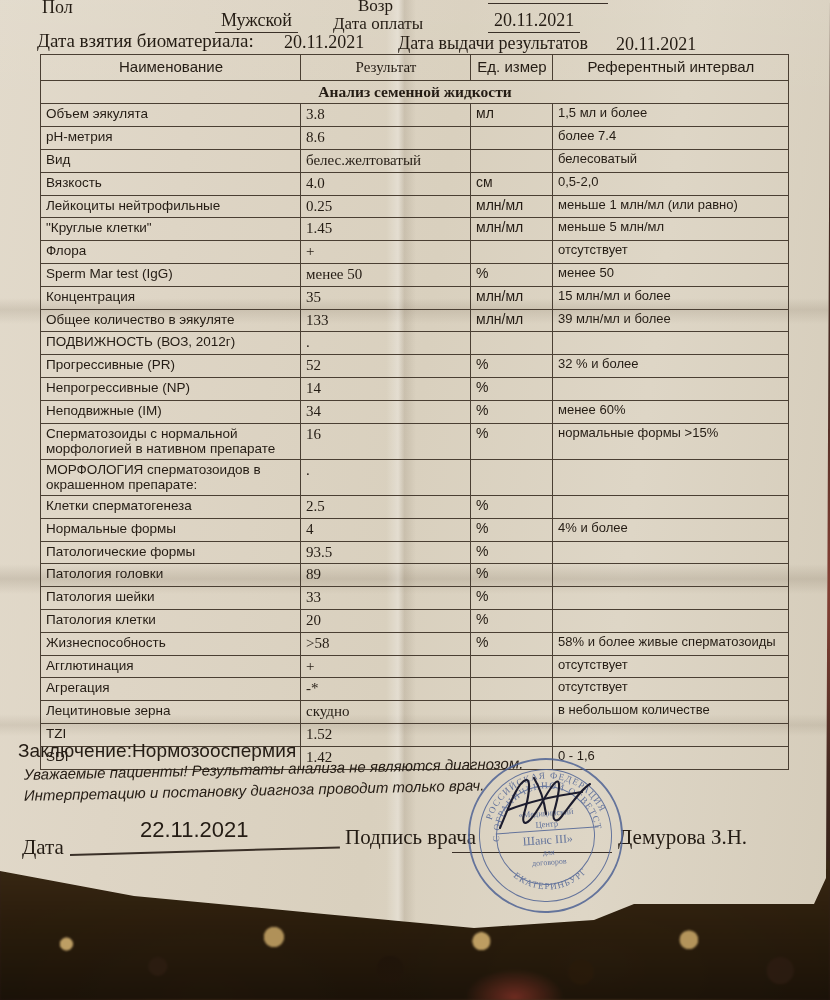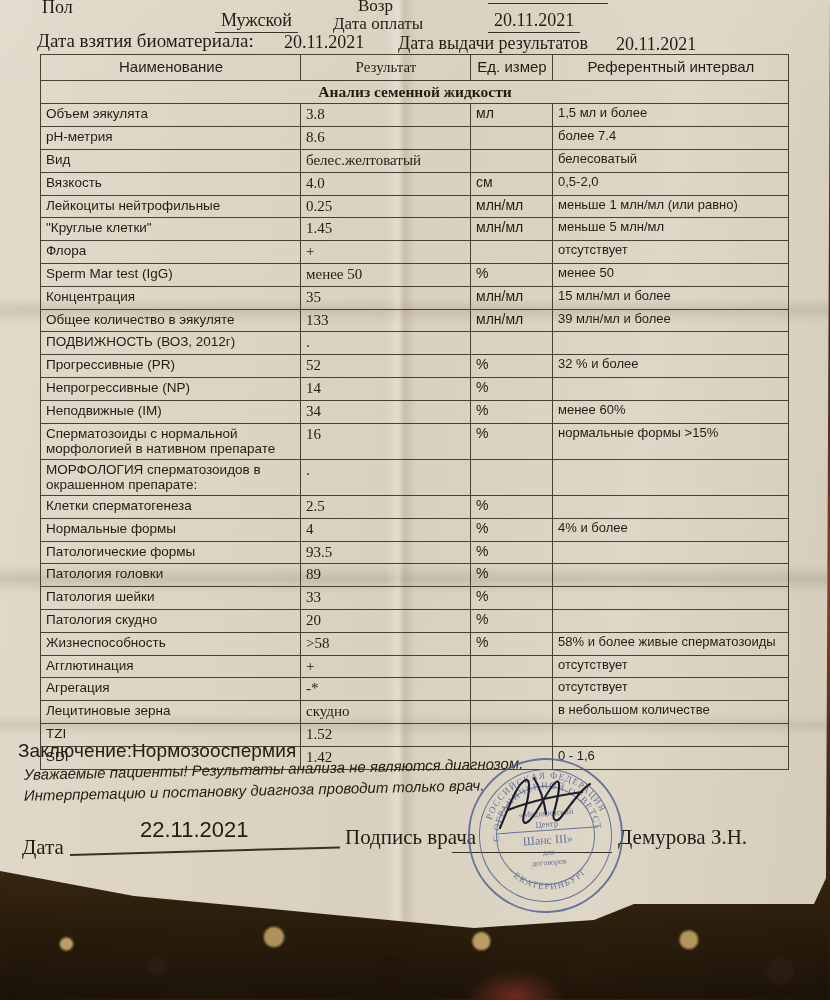--- a/index.html
+++ b/index.html
@@ -410,21 +410,21 @@
             <td class="c-unit">%</td>
             <td class="c-ref"></td>
           </tr>
           <tr class="data-row">
             <td class="c-name">Патология шейки</td>
             <td class="c-result">33</td>
             <td class="c-unit">%</td>
             <td class="c-ref"></td>
           </tr>
           <tr class="data-row">
-            <td class="c-name">Патология скудно</td>
+            <td class="c-name">Патология клетки</td>
             <td class="c-result">20</td>
             <td class="c-unit">%</td>
             <td class="c-ref"></td>
           </tr>
           <tr class="data-row tall3">
             <td class="c-name">Жизнеспособность</td>
             <td class="c-result">&gt;58</td>
             <td class="c-unit">%</td>
             <td class="c-ref">58% и более живые сперматозоиды</td>
           </tr>

